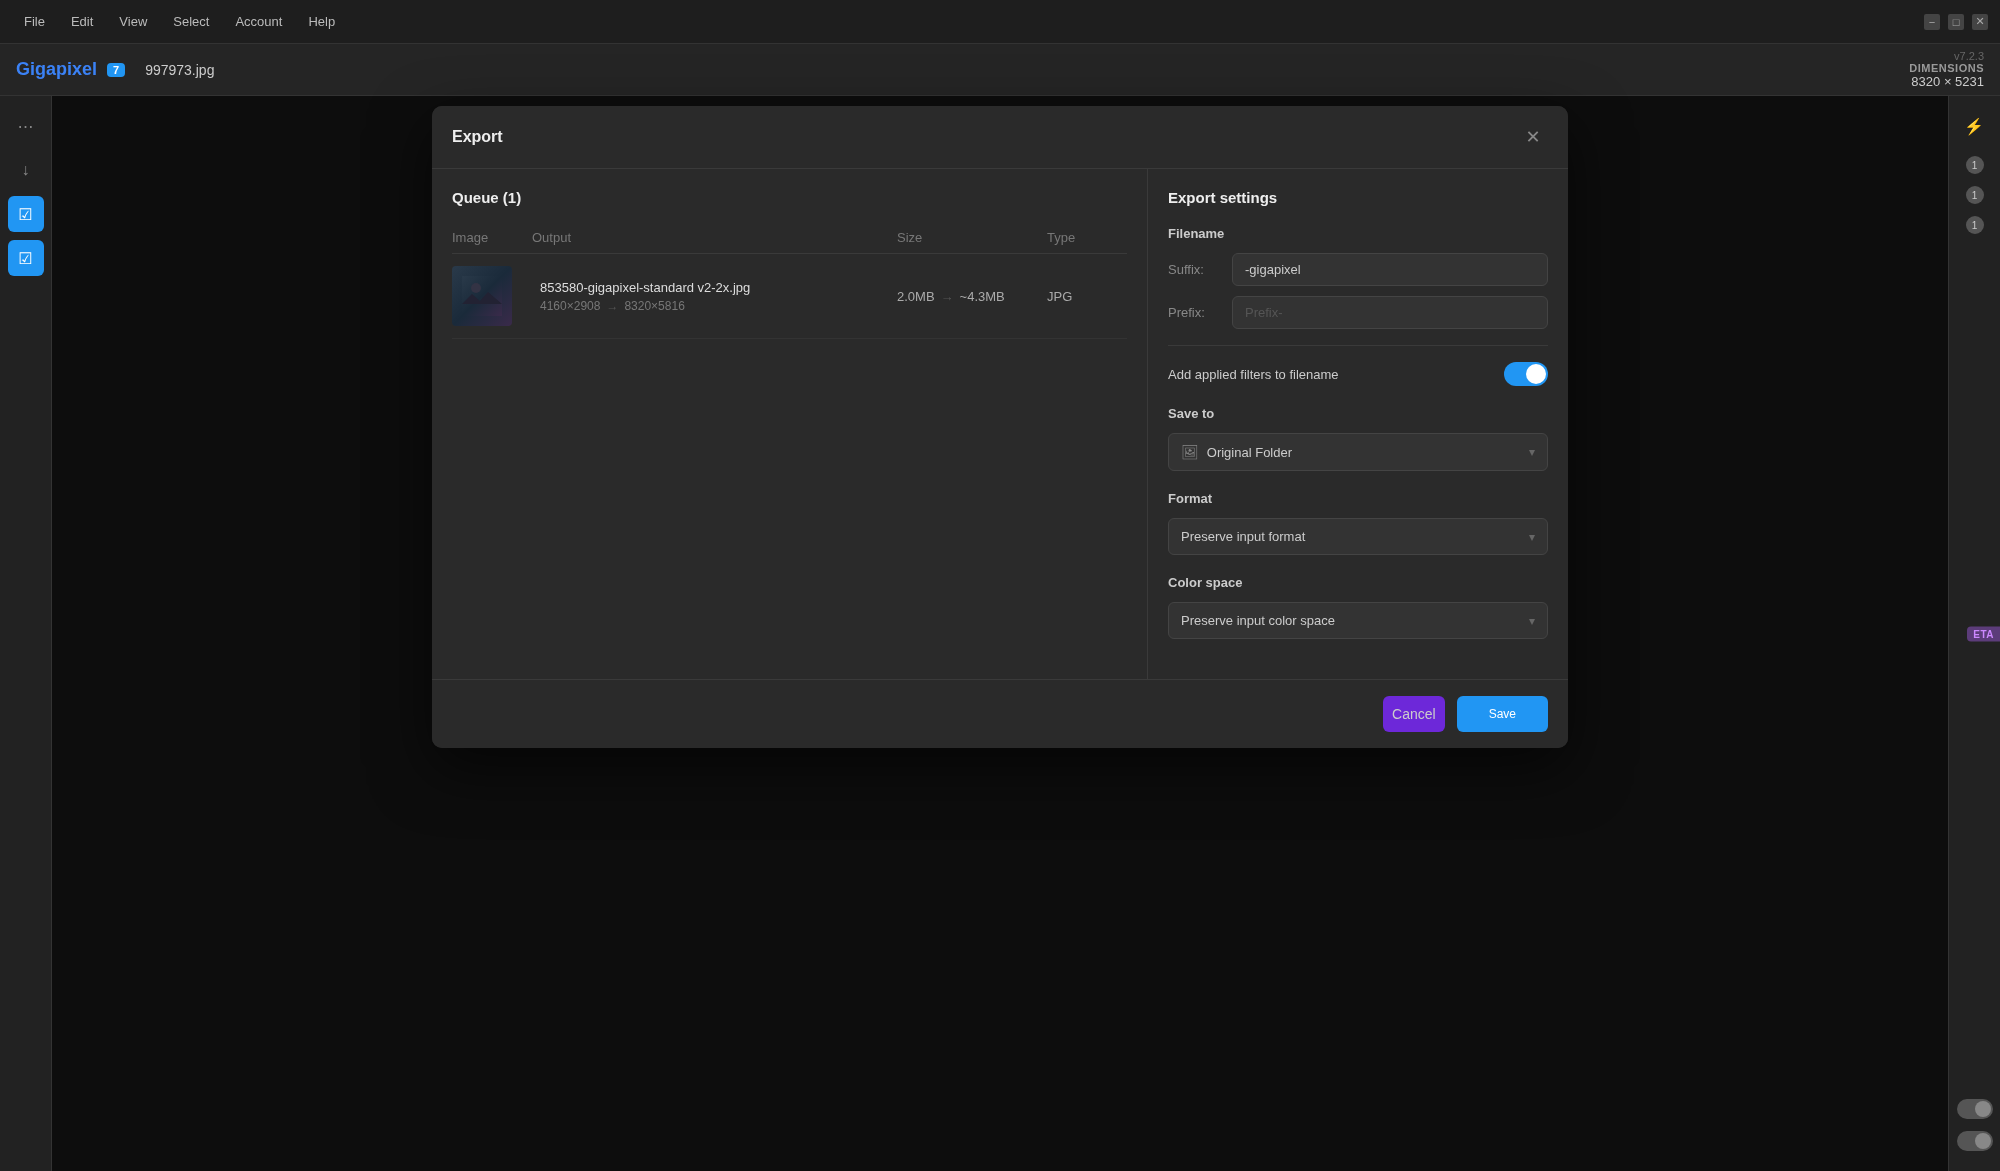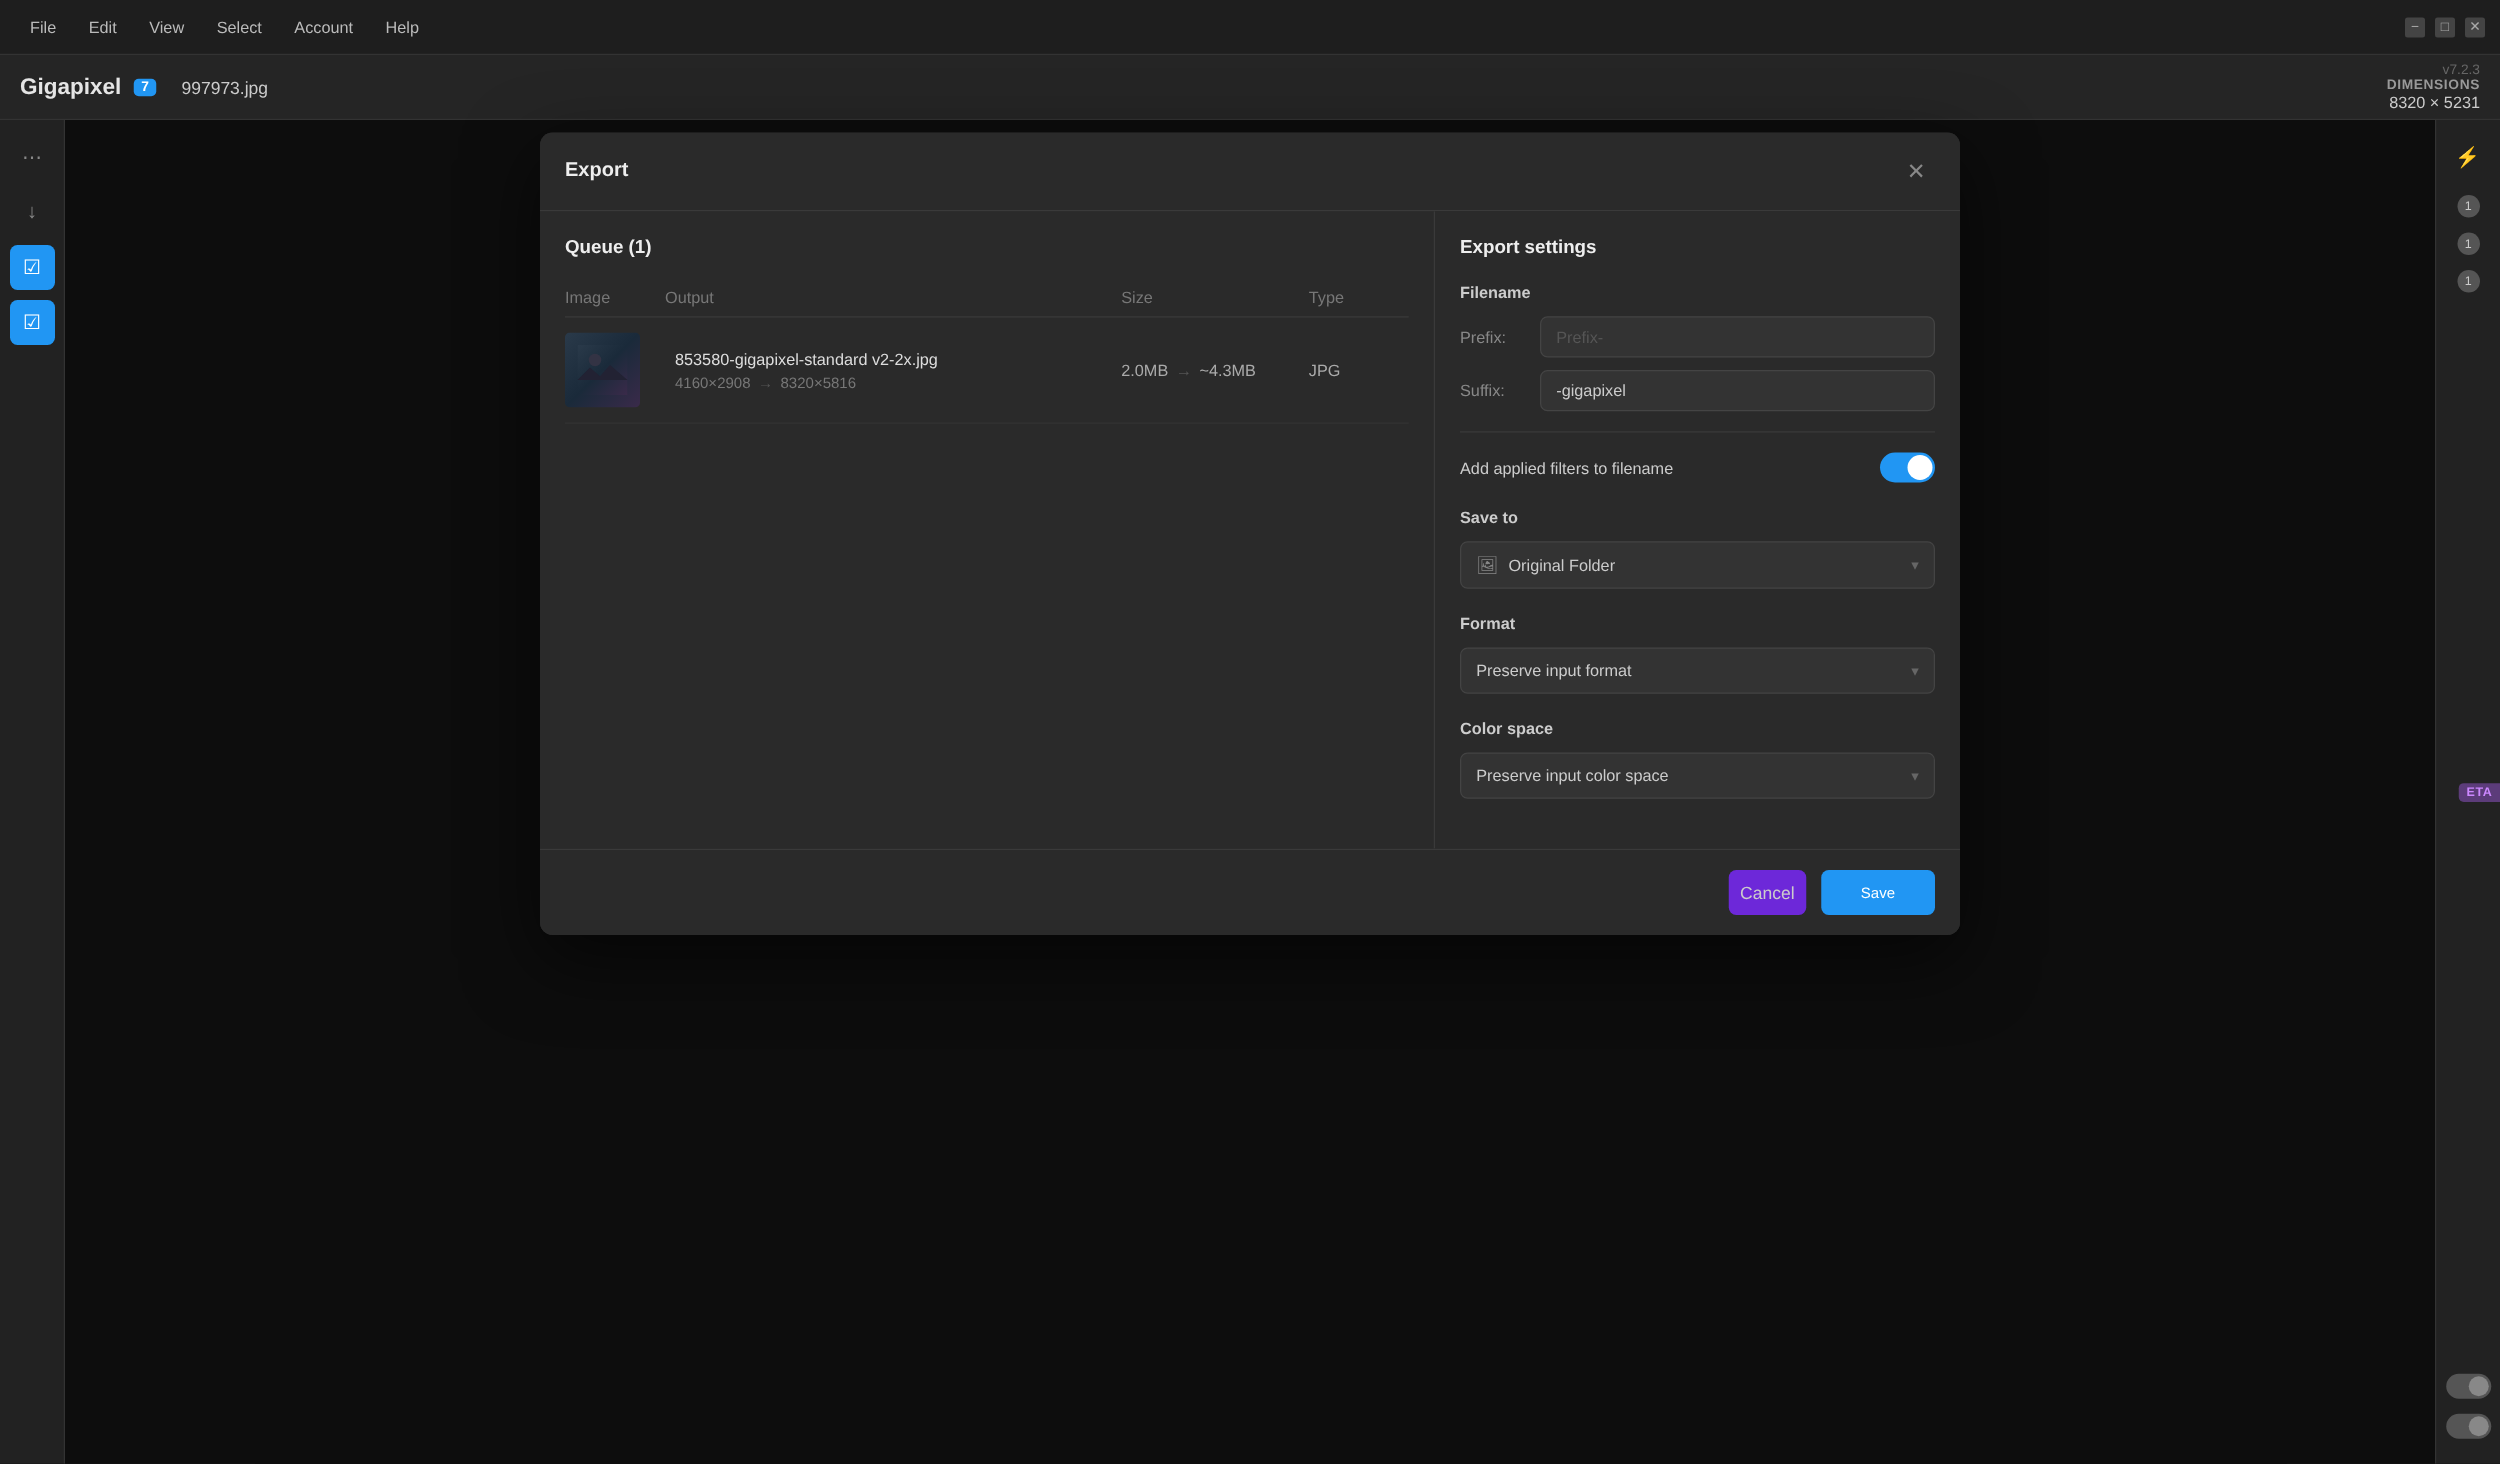--- a/index.html
+++ b/index.html
@@ -53,21 +53,21 @@
       background: #252525;
       display: flex;
       align-items: center;
       padding: 0 16px;
       border-bottom: 1px solid #333;
       position: relative;
     }
     .app-logo {
       font-size: 18px;
       font-weight: 700;
-      color: #e5e5e5;
+      color: #3b82f6;
       margin-right: 10px;
     }
     .app-badge {
       background: #2196F3;
       color: #fff;
       font-size: 11px;
       font-weight: 600;
       border-radius: 4px;
       padding: 1px 6px;
       margin-right: 20px;
@@ -584,27 +584,27 @@
           </div>
         </div>
 
         <div class="settings-panel">
           <div class="settings-title">Export settings</div>
 
           <div class="settings-section">
             <div class="settings-section-label">Filename</div>
 
             <div class="settings-row">
+              <span class="settings-row-label">Suffix:</span>
+              <input class="settings-input" type="text" value="-gigapixel" style="">
+            </div>
+
+            <div class="settings-row">
               <span class="settings-row-label">Prefix:</span>
               <input class="settings-input" type="text" placeholder="Prefix-" style="">
-            </div>
-
-            <div class="settings-row">
-              <span class="settings-row-label">Suffix:</span>
-              <input class="settings-input" type="text" value="-gigapixel" style="">
             </div>
 
             <div class="divider"></div>
 
             <div class="toggle-row">
               <span class="toggle-label">Add applied filters to filename</span>
               <div class="toggle"></div>
             </div>
           </div>
 

